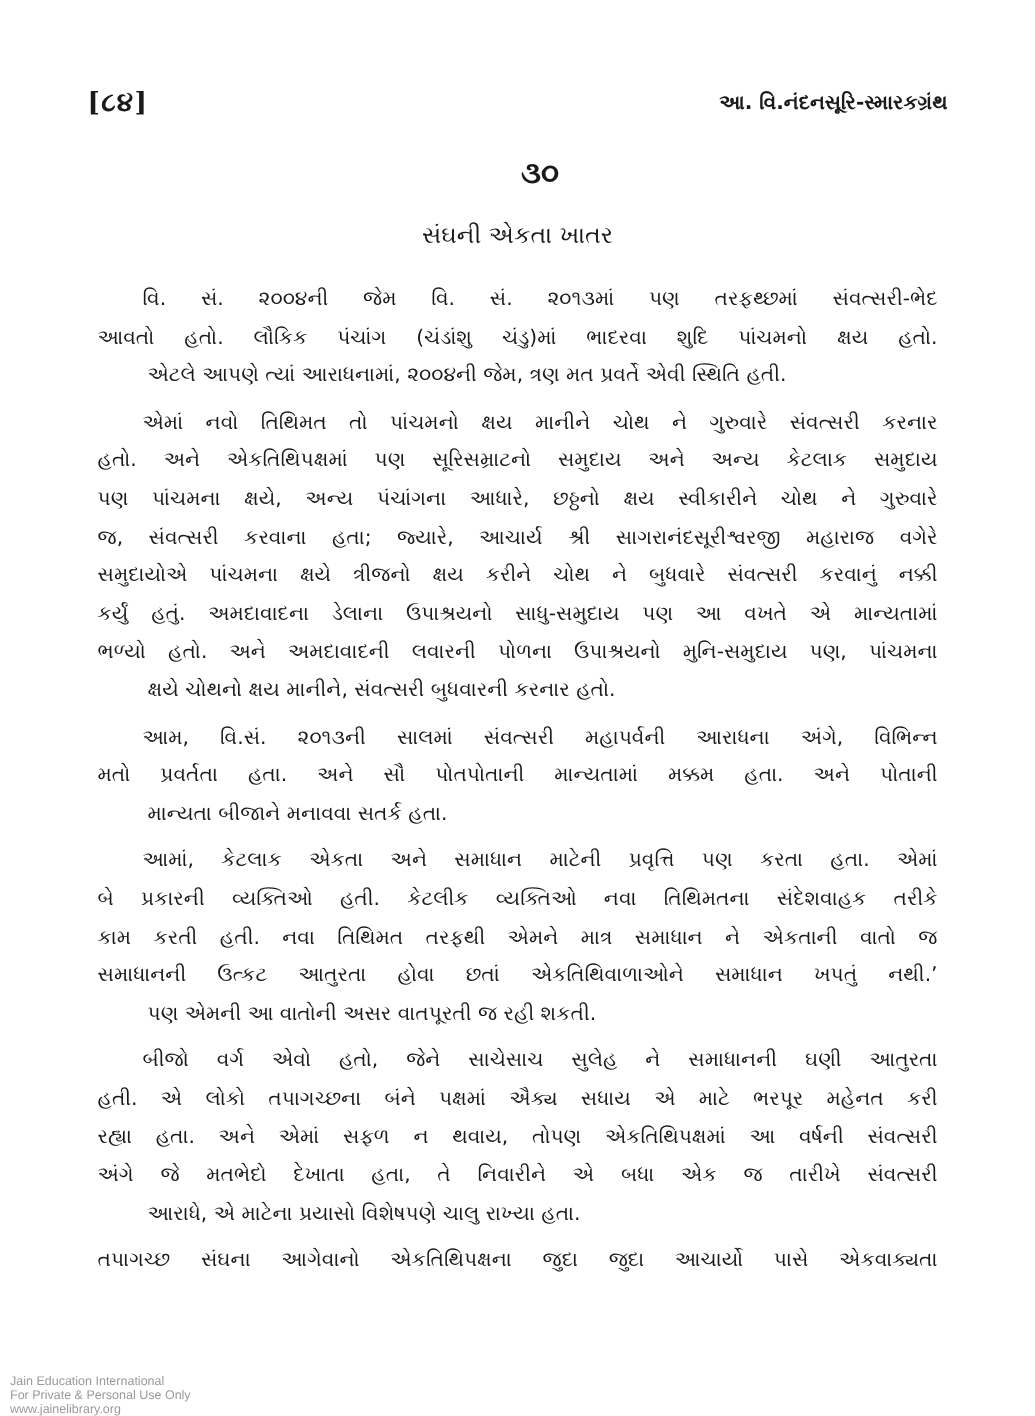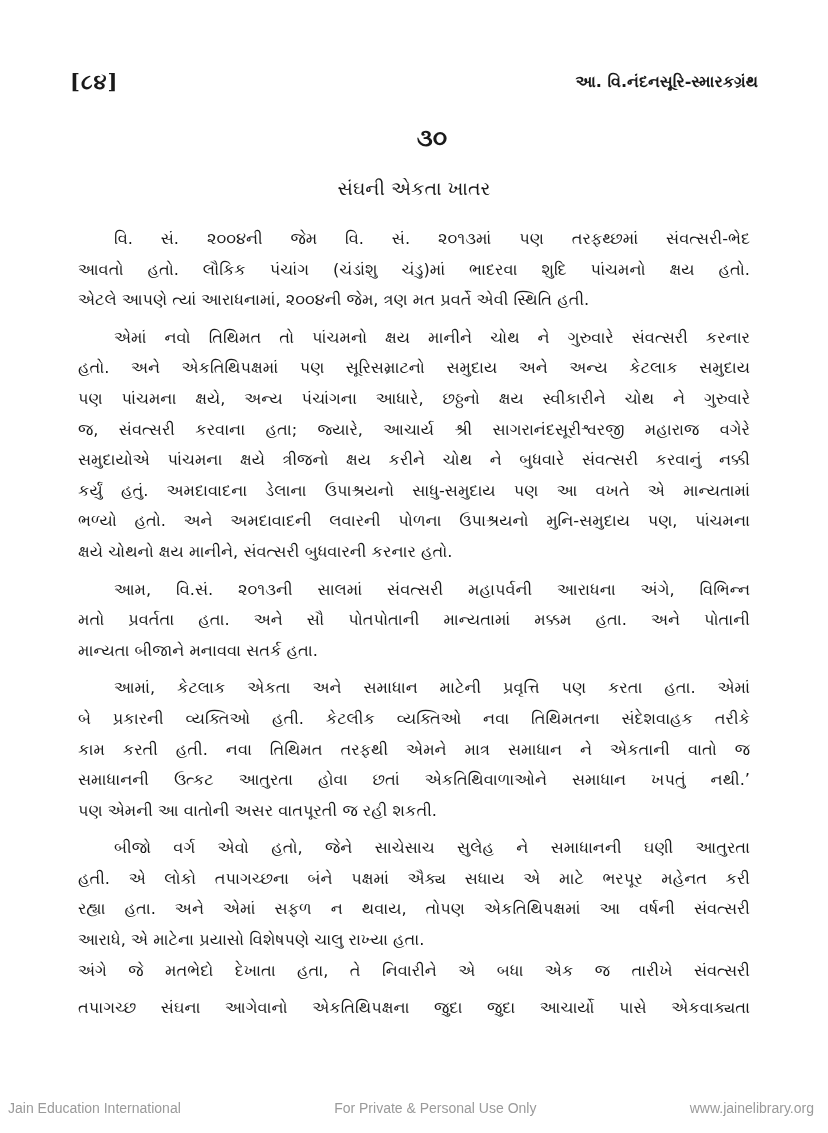--- a/index.html
+++ b/index.html
@@ -73,31 +73,33 @@
       height: 30.6px;
       white-space: nowrap;
       text-align: justify;
       text-align-last: justify;
     }
     .line.first {
       padding-left: 36px;
     }
     .line.last {
       text-align-last: left;
+      margin-left: 40px;
     }
     .footer {
       position: absolute;
       top: 1100px;
       left: 8px;
       right: 14px;
       display: flex;
       justify-content: space-between;
       font-family: "Liberation Sans", sans-serif;
-      font-size: 14px;
+      font-size: 10px;
       color: #9a9a9a;
+      flex-direction: column;
     }
   </style>
 </head>
 <body>
 
 <div class="page">
 
   <div class="running-head">
     <span class="page-number">[૮૪]</span>
     <span class="book-title">આ. વિ.નંદનસૂરિ-સ્મારકગ્રંથ</span>
@@ -136,22 +138,22 @@
       <span class="line">બે પ્રકારની વ્યક્તિઓ હતી. કેટલીક વ્યક્તિઓ નવા તિથિમતના સંદેશવાહક તરીકે</span>
       <span class="line">કામ કરતી હતી. નવા તિથિમત તરફથી એમને માત્ર સમાધાન ને એકતાની વાતો જ</span>
       <span class="line">સમાધાનની ઉત્કટ આતુરતા હોવા છતાં એકતિથિવાળાઓને સમાધાન ખપતું નથી.’</span>
       <span class="line last">પણ એમની આ વાતોની અસર વાતપૂરતી જ રહી શકતી.</span>
     </p>
 
     <p class="para">
       <span class="line first">બીજો વર્ગ એવો હતો, જેને સાચેસાચ સુલેહ ને સમાધાનની ઘણી આતુરતા</span>
       <span class="line">હતી. એ લોકો તપાગચ્છના બંને પક્ષમાં ઐક્ય સધાય એ માટે ભરપૂર મહેનત કરી</span>
       <span class="line">રહ્યા હતા. અને એમાં સફળ ન થવાય, તોપણ એકતિથિપક્ષમાં આ વર્ષની સંવત્સરી</span>
+      <span class="line">અંગે જે મતભેદો દેખાતા હતા, તે નિવારીને એ બધા એક જ તારીખે સંવત્સરી</span>
       <span class="line last">આરાધે, એ માટેના પ્રયાસો વિશેષપણે ચાલુ રાખ્યા હતા.</span>
-      <span class="line">અંગે જે મતભેદો દેખાતા હતા, તે નિવારીને એ બધા એક જ તારીખે સંવત્સરી</span>
     </p>
 
     <p class="para">
       <span class="line">તપાગચ્છ સંઘના આગેવાનો એકતિથિપક્ષના જુદા જુદા આચાર્યો પાસે એકવાક્યતા</span>
     </p>
 
   </div>
 
   <div class="footer">
     <span>Jain Education International</span>

